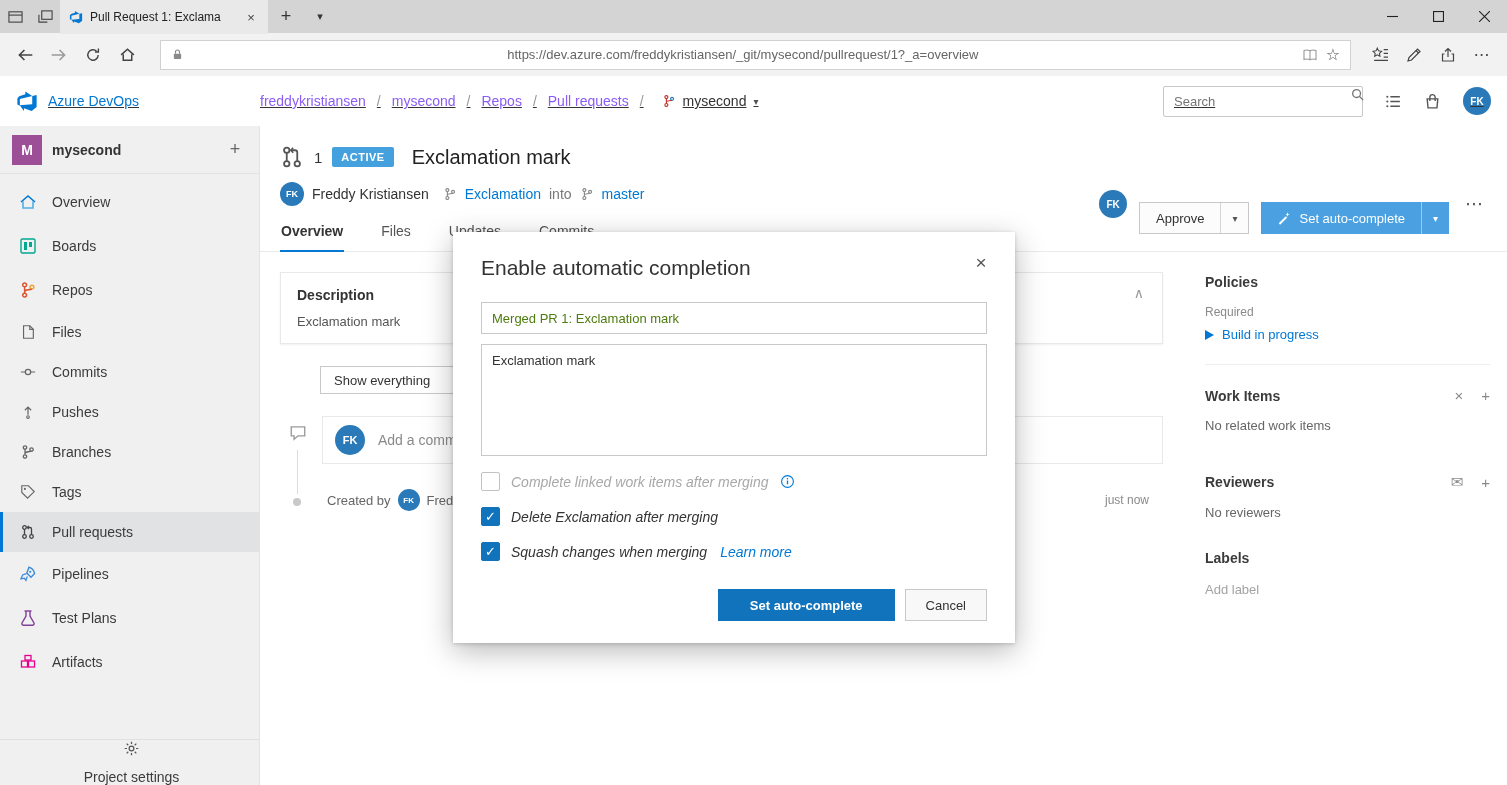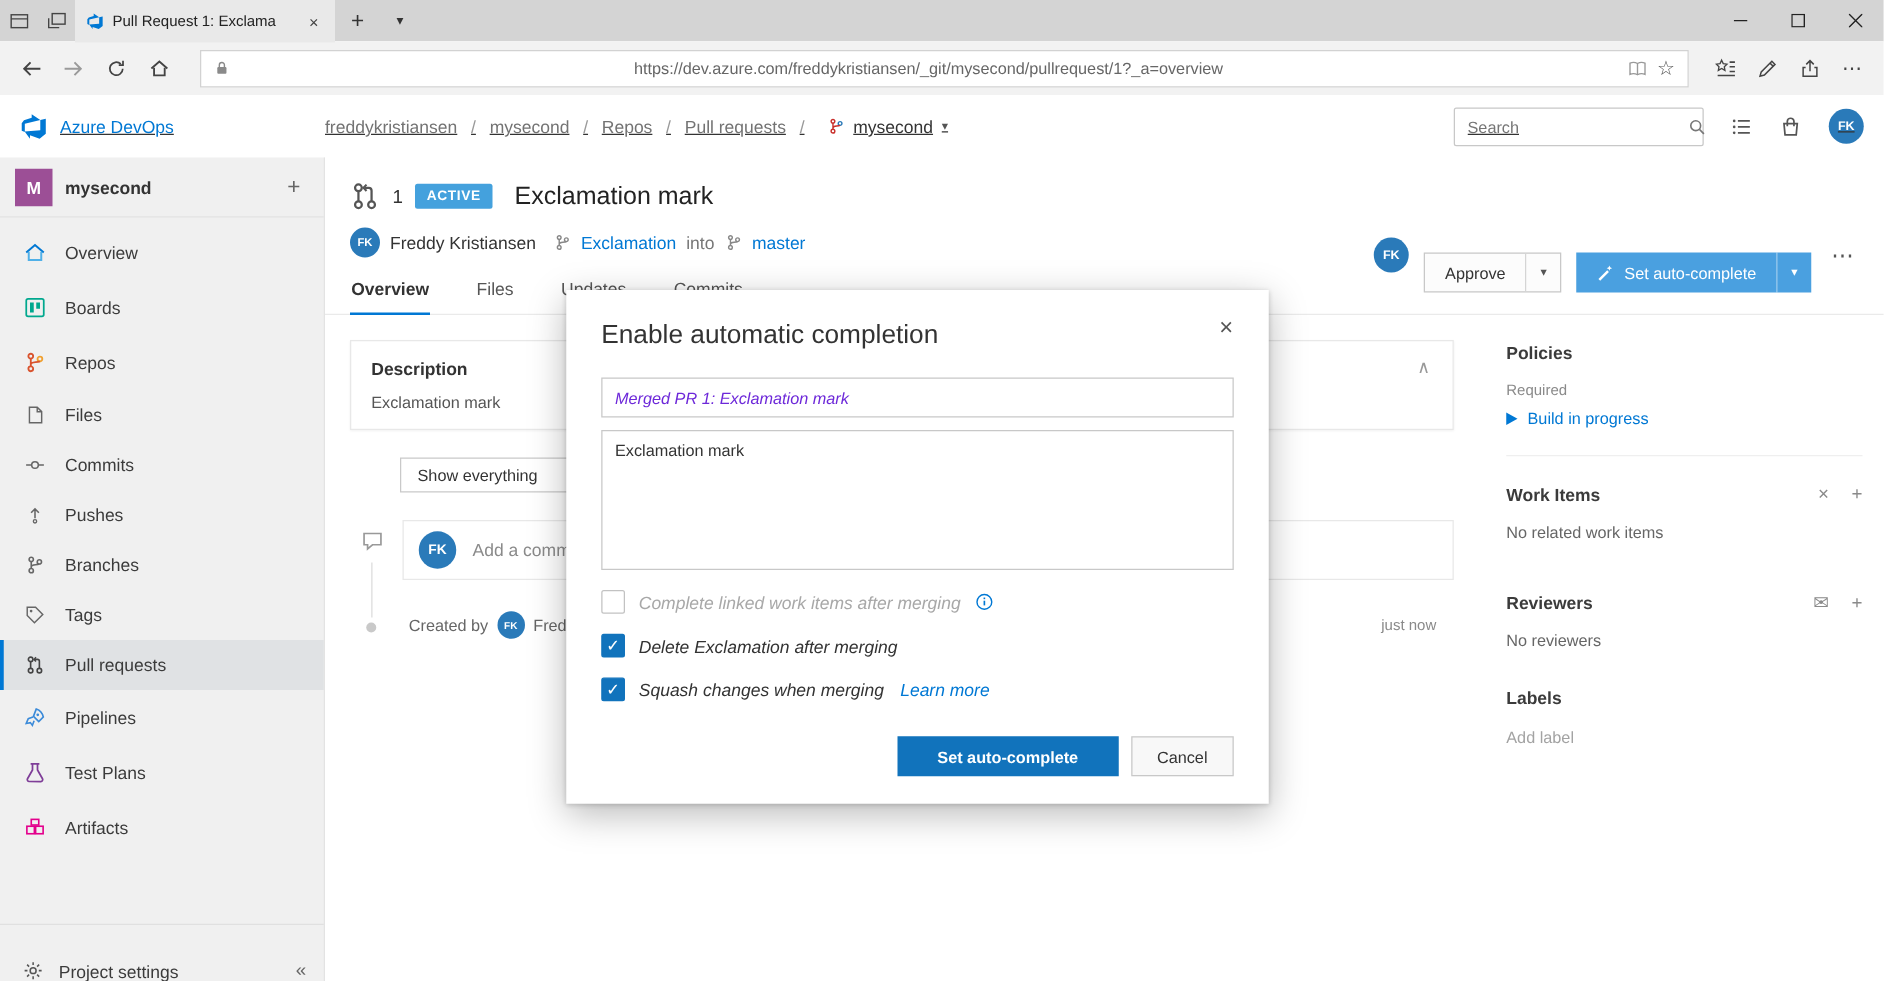--- a/index.html
+++ b/index.html
@@ -23,44 +23,44 @@
   .urlbox { flex:1; height:30px; margin:0 12px 0 16px; background:#fff; border:1px solid #d2d2d2; display:flex; align-items:center; gap:8px; padding:0 10px; }
   .url-text { flex:1; font-size:13px; color:#666; white-space:nowrap; overflow:hidden; }
   .url-icon { display:flex; align-items:center; color:#888; }
   .star-glyph { font-size:16px; color:#555; }
 
   
   .ado-header { height:50px; background:#fff; display:flex; align-items:center; padding:0 16px;text-decoration:underline; }
   .brand { display:flex; align-items:center; gap:10px; min-width:244px; }
   .brand-name { color:#0078d4; font-size:14px; }
   .breadcrumb { display:flex; align-items:center; font-size:14px; color:#777; }
-  .crumb { color:#737373; cursor:default; }
+  .crumb { color:#8b5cf6; cursor:default; }
   .crumb + .crumb::before, .crumb-sel::before { content:"/"; margin:0 11px; color:#999; }
   .crumb-sel { display:flex; align-items:center; gap:7px; color:#333; }
   .hdr-right { margin-left:auto; display:flex; align-items:center; gap:22px; }
-  .searchbox { width:200px; height:31px; border:1px solid #c8c8c8; border-radius:2px; display:flex; align-items:center; padding:0 8px 0 10px; }
+  .searchbox { width:200px; height:31px; border:1px solid #c8c8c8; border-radius:2px; display:flex; padding:0 8px 0 10px; }
   .searchbox input { border:none; outline:none; flex:1; font-size:13px; color:#333; font-family:inherit; background:transparent; }
   .avatar { border-radius:50%; background:#2a7ab9; color:#fff; display:flex; align-items:center; justify-content:center; font-weight:bold; }
   .avatar.sm { width:24px; height:24px; font-size:9px; }
   .avatar.md { width:28px; height:28px; font-size:10px; }
   .avatar.lg { width:30px; height:30px; font-size:11px; }
 
   
   .layout { display:flex; height:659px; }
   .sidebar { width:260px; background:#f0f0f0; border-right:1px solid #e3e3e3; display:flex; flex-direction:column; }
   .project-row { height:48px; display:flex; align-items:center; gap:10px; padding:0 12px; border-bottom:1px solid #e2e2e2; }
   .project-avatar { width:30px; height:30px; background:#9c4f96; color:#fff; display:flex; align-items:center; justify-content:center; font-weight:bold; font-size:14px; }
   .project-name { flex:1; font-weight:bold; font-size:14px; color:#333; }
   .proj-add { color:#666; font-size:18px; width:24px; text-align:center; }
   .side-items { flex:1; padding-top:6px; }
   .side-item { height:44px; display:flex; align-items:center; gap:14px; padding:0 14px 0 18px; font-size:14px; color:#3b3b3b; cursor:default; }
   .side-item.sub { height:40px; }
   .side-item.active { background:#e0e2e4; box-shadow:inset 3px 0 0 #0078d4; }
   .side-item .ic { width:20px; display:flex; justify-content:center; }
-  .side-footer { height:46px; border-top:1px solid #e0e0e0; display:flex; align-items:flex-end; gap:12px; padding:0 14px 0 18px; font-size:14px; color:#3b3b3b; }
+  .side-footer { height:46px; border-top:1px solid #e0e0e0; display:flex; align-items:center; gap:12px; padding:0 14px 0 18px; font-size:14px; color:#3b3b3b;flex-direction:column; }
   .collapse-gl { margin-left:auto; color:#666; font-size:15px; }
 
   .main { flex:1; display:flex; flex-direction:column; background:#fff; }
 
   
   .pr-header { padding:16px 16px 0 20px; border-bottom:1px solid #eaeaea; position:relative; }
   .pr-row1 { display:flex; align-items:center; gap:10px; height:30px; }
   .pr-id { font-size:15px; color:#333; }
   .badge { background:#44a1dd; color:#fff; font-size:11px; font-weight:bold; letter-spacing:.5px; padding:4px 9px; border-radius:2px; }
   .pr-title { font-size:20px; color:#222; margin-left:8px; }
@@ -111,21 +111,21 @@
   .build-link { color:#0078d4; font-size:13px; }
   .rp-sep { border-bottom:1px solid #efefef; margin-top:22px; }
   .rp-empty { font-size:13px; color:#666; margin-top:14px; }
   .rp-addlabel { font-size:13px; color:#a3a3a3; margin-top:16px; }
   .mt24 { margin-top:22px; } .mt40 { margin-top:40px; } .mt30 { margin-top:30px; }
 
   
   .modal { position:absolute; left:453px; top:232px; width:562px; background:#fff; box-shadow:0 8px 28px rgba(0,0,0,.28), 0 1px 4px rgba(0,0,0,.18); padding:24px 28px 22px; z-index:50; }
   .modal-title { font-size:21px; font-weight:300; color:#333; }
   .modal-close { position:absolute; right:22px; top:20px; font-size:19px; color:#555; width:24px; text-align:center; }
-  .merge-title-input { margin-top:22px; width:100%; height:32px; border:1px solid #c8c8c8; padding:0 10px; font-size:13px; color:#6d28d9; font-family:inherit; display:block;font-style:italic; }
+  .merge-title-input { margin-top:22px; width:100%; height:32px; border:1px solid #c8c8c8; padding:0 10px; font-size:13px; color:#4d7c0f; font-family:inherit; display:block; }
   .merge-desc { margin-top:10px; width:100%; height:112px; border:1px solid #c8c8c8; padding:8px 10px; font-size:13px; color:#333; font-family:inherit; resize:none; display:block; }
   .chk-row { margin-top:16px; display:flex; align-items:center; gap:11px; font-size:14px; color:#333;font-style:italic; }
   .chk-row.disabled { color:#a8a8a8; }
   .chk { width:19px; height:19px; border:1px solid #c2c2c2; background:#fff; border-radius:2px; flex:0 0 auto; }
   .chk.checked { background:#1173bc; border-color:#1173bc; color:#fff; display:flex; align-items:center; justify-content:center; font-size:13px; }
   .info-gl { display:flex; align-items:center; }
   .modal-actions { margin-top:28px; display:flex; justify-content:flex-end; gap:10px; }
   .btn-primary { background:#1173bc; color:#fff; border:none; height:32px; padding:0 32px; font-size:13px; font-weight:bold; font-family:inherit; }
   .btn-secondary { background:#f8f8f8; border:1px solid #c8c8c8; color:#333; height:32px; padding:0 20px; font-size:13px; font-family:inherit; }
 

